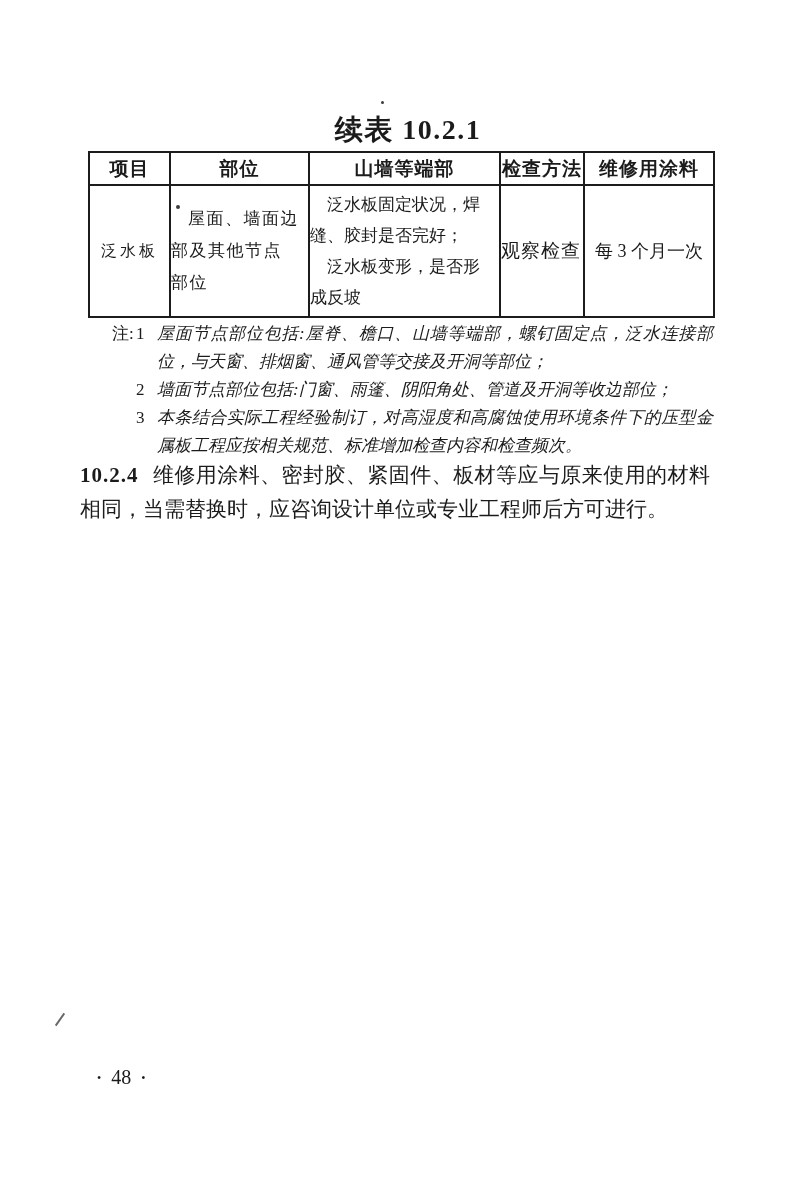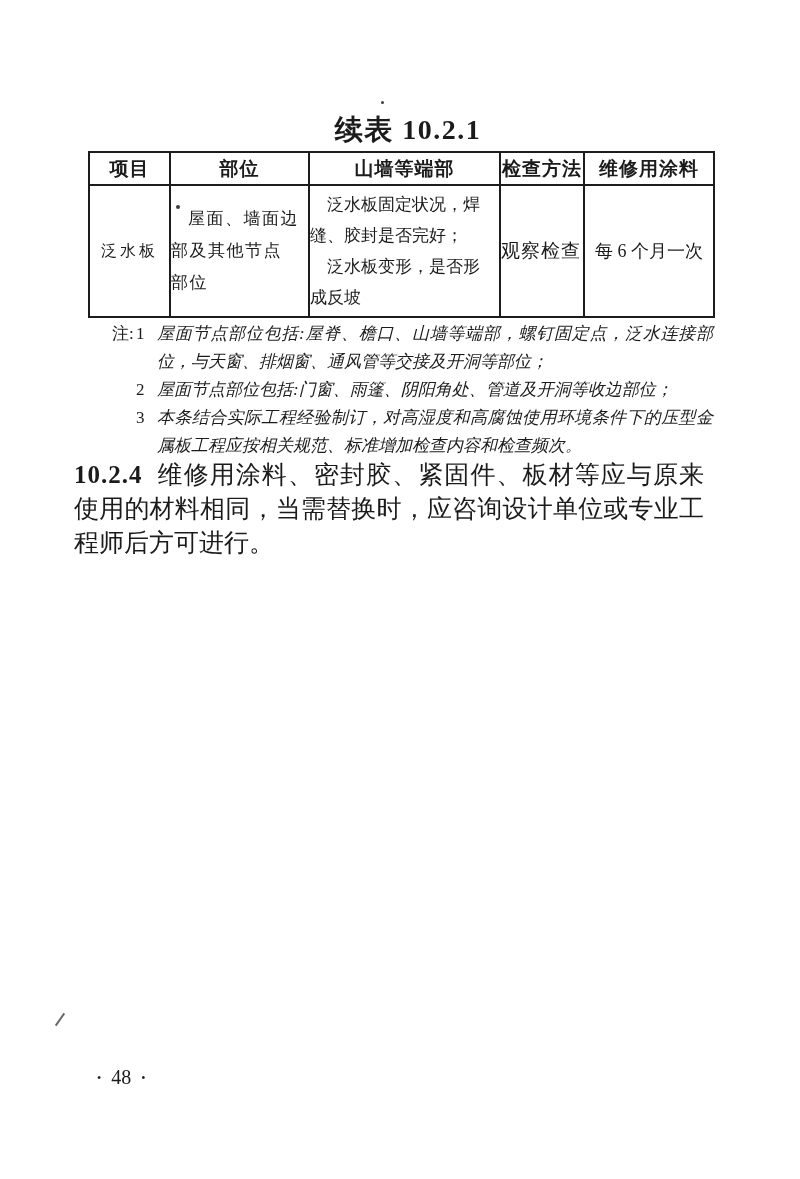--- a/index.html
+++ b/index.html
@@ -56,22 +56,22 @@
     position:absolute; left:112px; top:320px; width:601px;
     font-size:17px; line-height:28px;
   }
   .note-row { display:flex; }
   .note-label { width:24px; flex:none; }
   .note-num   { width:21px; flex:none; }
   .note-text  { flex:1; text-align:justify;font-style:italic; }
 
   
   .clauses {
-    position:absolute; left:74px; top:458px; width:630px;
-    font-size:25px; line-height:34px;
+    position:absolute; left:80px; top:458px; width:630px;
+    font-size:21px; line-height:34px;
   }
   .clause { margin:0; text-align:justify; }
   .clause-num { font-weight:bold; letter-spacing:1px; margin-right:14px; }
 
   
   .footer {
     position:absolute; left:97px; top:1066px;
     display:flex; align-items:center; gap:10px;
     font-size:20px;
   }
@@ -115,35 +115,35 @@
 部及其他节点
 部位</p>
         </td>
         <td class="cell-content">
           <p>泛水板固定状况，焊
 缝、胶封是否完好；</p>
           <p>泛水板变形，是否形
 成反坡</p>
         </td>
         <td class="cell-method">观察检查</td>
-        <td class="cell-frequency">每 6 个月一次</td>
+        <td class="cell-frequency">每 3 个月一次</td>
       </tr>
     </tbody>
   </table>
 
   <div class="notes">
     <div class="note-row">
       <span class="note-label">注:</span>
       <span class="note-num">1</span>
       <span class="note-text">屋面节点部位包括:屋脊、檐口、山墙等端部，螺钉固定点，泛水连接部位，与天窗、排烟窗、通风管等交接及开洞等部位；</span>
     </div>
     <div class="note-row">
       <span class="note-label"></span>
       <span class="note-num">2</span>
-      <span class="note-text">屋面节点部位包括:门窗、雨篷、阴阳角处、管道及开洞等收边部位；</span>
+      <span class="note-text">墙面节点部位包括:门窗、雨篷、阴阳角处、管道及开洞等收边部位；</span>
     </div>
     <div class="note-row">
       <span class="note-label"></span>
       <span class="note-num">3</span>
       <span class="note-text">本条结合实际工程经验制订，对高湿度和高腐蚀使用环境条件下的压型金属板工程应按相关规范、标准增加检查内容和检查频次。</span>
     </div>
   </div>
 
   <div class="clauses">
     <p class="clause">

